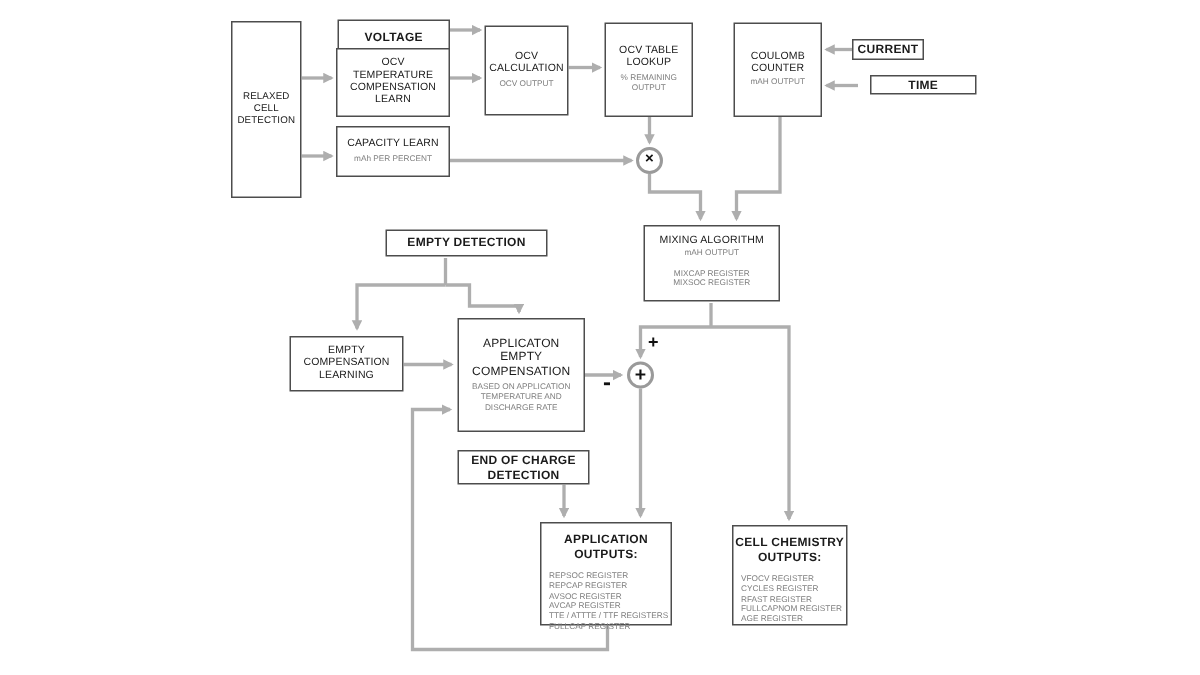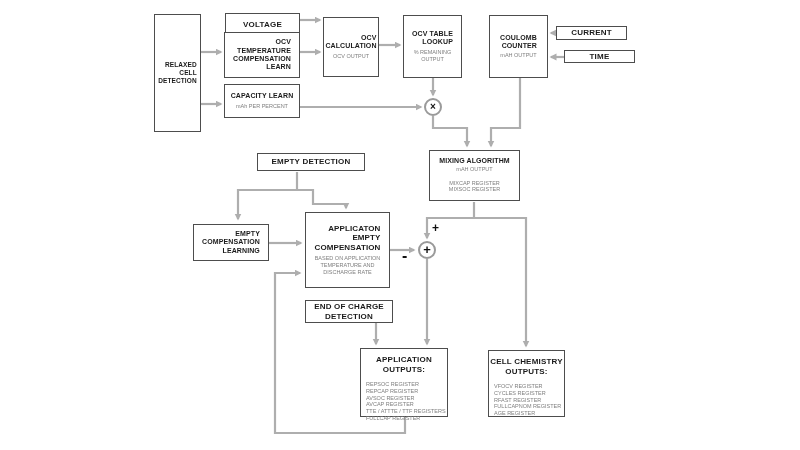--- a/index.html
+++ b/index.html
@@ -15,22 +15,22 @@
   }
   .wires{position:absolute;left:0;top:0;width:800px;height:450px;}
   .wires path{stroke:var(--line);stroke-width:2.2;fill:none;}
   #arrowhead path{fill:var(--line);stroke:none;}
   .box{
     position:absolute;background:#fff;border:1px solid var(--border);
     display:flex;flex-direction:column;align-items:center;justify-content:center;
     text-align:center;box-sizing:border-box;
   }
   .box .title{
-    font-weight:bold;color:var(--title);font-size:7px;line-height:1.2;
-    white-space:pre-line;letter-spacing:0.1px;text-align:right;
+    font-weight:normal;color:var(--title);font-size:7px;line-height:1.2;
+    white-space:pre-line;letter-spacing:0.1px;
   }
   .box .title-lg{
     font-weight:bold;color:var(--title);font-size:8px;line-height:1.2;
     white-space:pre-line;letter-spacing:0.2px;
   }
   .box .sub{
     color:var(--sub);font-size:5.5px;line-height:1.3;white-space:pre-line;margin-top:2px;
   }
   .box .regs{
     color:var(--sub);font-size:5.5px;line-height:1.22;white-space:pre-line;
@@ -118,25 +118,25 @@
     <div class="sub">% REMAINING
 OUTPUT</div>
   </div>
 
   <div class="box" style="left:489px;top:15px;width:59px;height:63px">
     <div class="title">COULOMB
 COUNTER</div>
     <div class="sub">mAH OUTPUT</div>
   </div>
 
-  <div class="box" style="left:556px;top:26px;width:71px;height:14px">
+  <div class="box" style="left:568px;top:26px;width:48px;height:14px">
     <div class="title-lg">CURRENT</div>
   </div>
 
-  <div class="box" style="left:564px;top:50px;width:71px;height:13px">
+  <div class="box" style="left:580px;top:50px;width:71px;height:13px">
     <div class="title-lg">TIME</div>
   </div>
 
   <div class="box" style="left:224px;top:84px;width:76px;height:34px">
     <div class="title">CAPACITY LEARN</div>
     <div class="sub">mAh PER PERCENT</div>
   </div>
 
   <div class="box mix" style="left:429px;top:150px;width:91px;height:51px">
     <div class="title">MIXING ALGORITHM</div>

